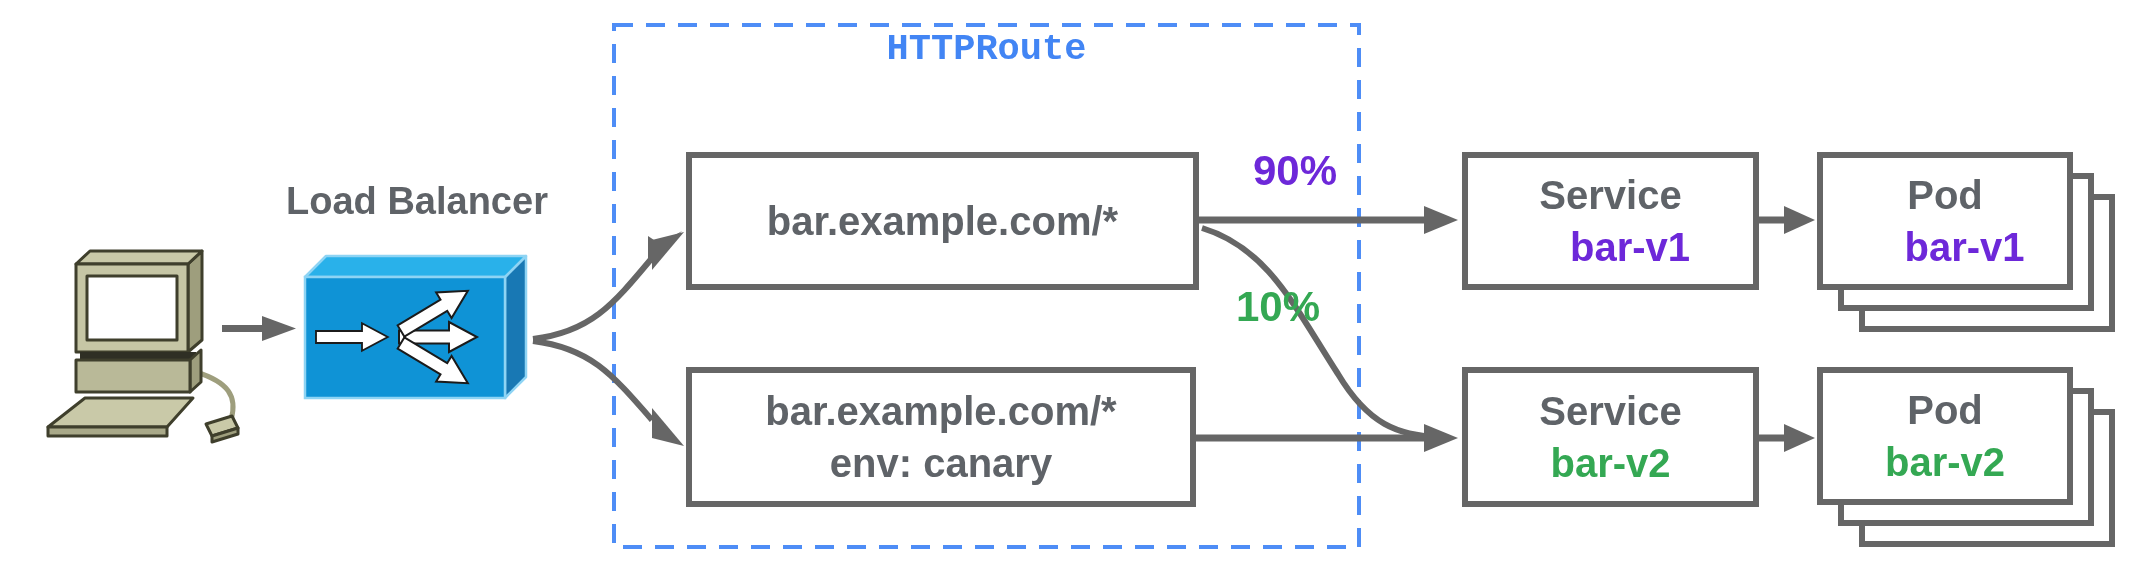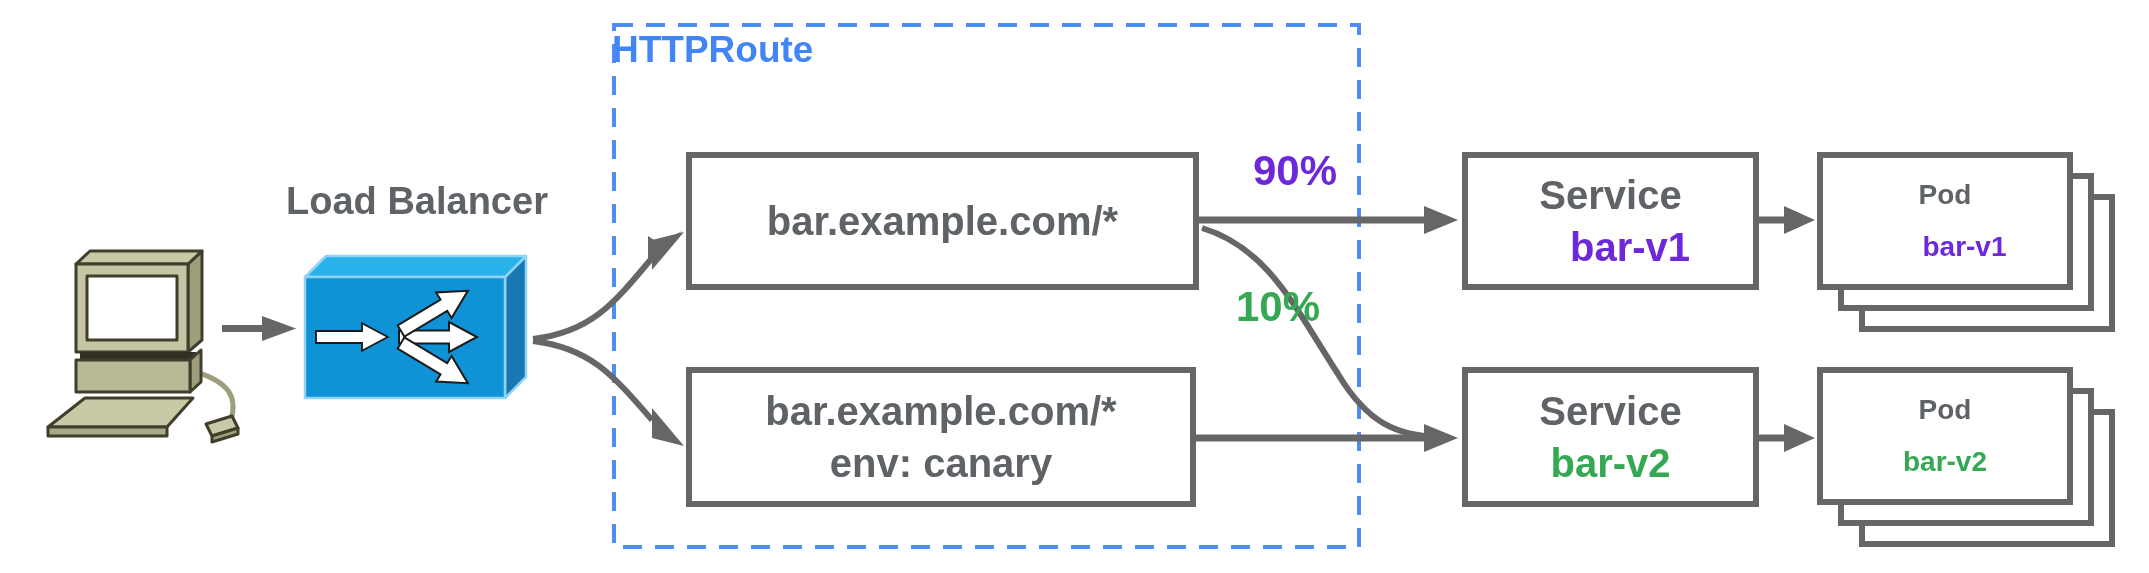--- a/index.html
+++ b/index.html
@@ -10,42 +10,42 @@
     font-family:"Liberation Sans",sans-serif;
     font-weight:700;
     overflow:hidden;
   }
   svg.layer{position:absolute;left:0;top:0;z-index:1;}
   .lbl{position:absolute;white-space:nowrap;}
   .gray{color:#5f6368;margin-top:36px;}
   .blue{color:#6d28d9;margin-left:39px;}
   .green{color:#34a853;}
   .lb-label{left:267px;top:144px;width:300px;text-align:center;font-size:38px;z-index:2;}
-  .route-title{left:612px;top:26px;width:749px;font-size:37px;line-height:47px;color:#4285f4;z-index:2;}
+  .route-title{left:612px;top:26px;width:749px;text-align:center;font-size:37px;line-height:47px;color:#4285f4;z-index:2;font-family:Liberation Mono, monospace;}
   .box{
     position:absolute;z-index:2;background:#ffffff;
     border:6px solid #666666;box-sizing:border-box;
     display:flex;flex-direction:column;align-items:center;justify-content:center;
     font-size:40px;line-height:52px;text-align:center;color:#5f6368;
   }
   .rule-1{left:686px;top:152px;width:513px;height:138px;}
   .rule-2{left:686px;top:367px;width:510px;height:140px;}
   .service-1{left:1462px;top:152px;width:297px;height:138px;}
   .service-2{left:1462px;top:367px;width:297px;height:140px;}
   .pct{position:absolute;font-size:42px;z-index:2;}
   .pct-90{left:1214px;top:147px;}
   .pct-10{left:1208px;top:283px;margin-left:28px;}
   .pod-stack{position:absolute;width:300px;height:182px;z-index:2;}
   .pod-stack-1{left:1817px;top:152px;}
   .pod-stack-2{left:1817px;top:367px;}
   .pod-card{
     position:absolute;width:256px;height:138px;background:#ffffff;
     border:6px solid #666666;box-sizing:border-box;
     display:flex;flex-direction:column;align-items:center;justify-content:center;
-    font-size:28px;line-height:52px;text-align:center;color:#5f6368;
+    font-size:40px;line-height:52px;text-align:center;color:#5f6368;
   }
   .pod-back-2{left:42px;top:42px;}
   .pod-back-1{left:21px;top:21px;}
   .pod-main{left:0;top:0;}
 </style>
 </head>
 <body>
 
 <div class="canvas">
 

